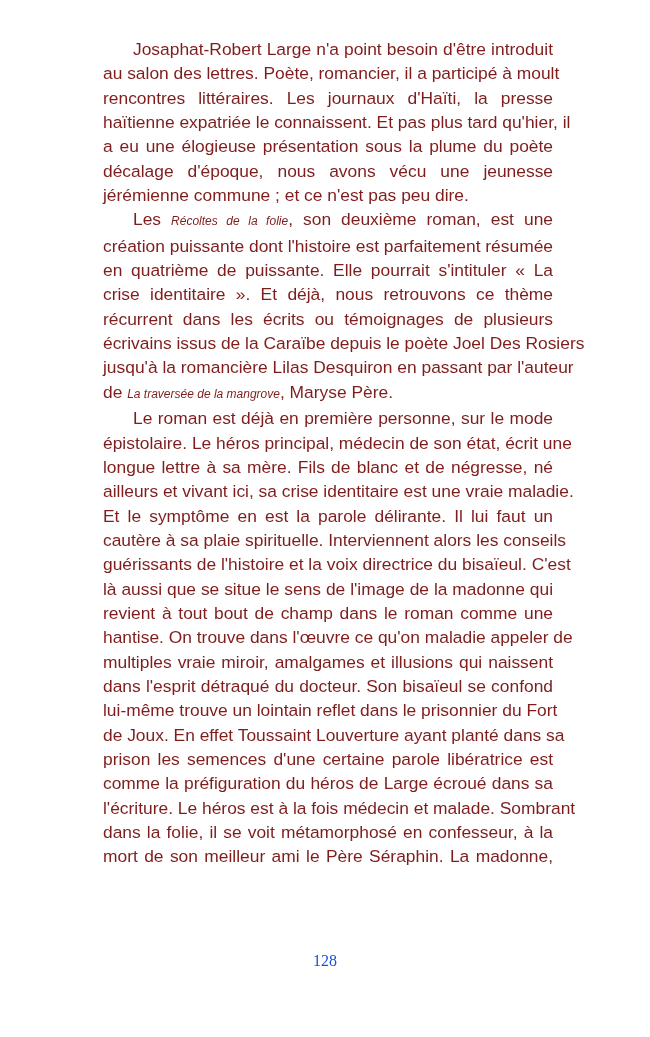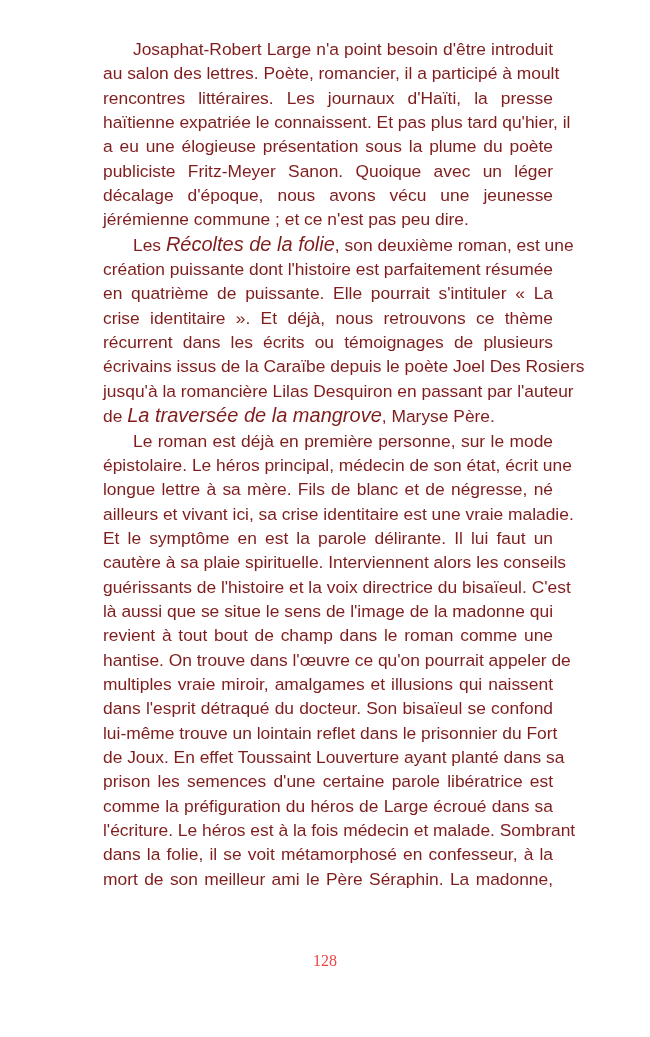--- a/index.html
+++ b/index.html
@@ -10,43 +10,42 @@
     top: 37px;
     width: 450px;
     font-family: Liberation Sans, sans-serif;
     font-size: 17.4px;
     line-height: 24.35px;
     color: #7f1d1d;
   }
   .line { display: block; text-align: justify; text-align-last: justify; white-space: nowrap; }
   .line.last { text-align-last: left; }
   .line.indent { padding-left: 30px; }
-  em { font-style: italic; font-size: 20px; }
+  em { font-style: italic; font-size: 12px; }
   .page-number {
     position: absolute;
     left: 0; right: 0;
     top: 952px;
     text-align: center;
     font-family: "Liberation Serif", "DejaVu Serif", serif;
     font-size: 16px;
-    color: #ef4444;
+    color: #1d4ed8;
   }
 </style>
 </head>
 <body>
 
 <div class="page">
 
   <div class="paragraph">
     <span class="line indent">Josaphat-Robert Large n'a point besoin d'être introduit</span>
     <span class="line">au salon des lettres. Poète, romancier, il a participé à moult</span>
     <span class="line">rencontres littéraires. Les journaux d'Haïti, la presse</span>
     <span class="line">haïtienne expatriée le connaissent. Et pas plus tard qu'hier, il</span>
     <span class="line">a eu une élogieuse présentation sous la plume du poète</span>
-    <span class="line">publiciste Fritz-Meyer Sanon. Quoique avec un léger</span>
     <span class="line">décalage d'époque, nous avons vécu une jeunesse</span>
     <span class="line last">jérémienne commune ; et ce n'est pas peu dire.</span>
   </div>
 
   <div class="paragraph">
     <span class="line indent"><span>Les </span><em>Récoltes de la folie</em><span>, son deuxième roman, est une</span></span>
     <span class="line">création puissante dont l'histoire est parfaitement résumée</span>
     <span class="line">en quatrième de puissante. Elle pourrait s'intituler « La</span>
     <span class="line">crise identitaire ». Et déjà, nous retrouvons ce thème</span>
     <span class="line">récurrent dans les écrits ou témoignages de plusieurs</span>
@@ -58,21 +57,21 @@
   <div class="paragraph">
     <span class="line indent">Le roman est déjà en première personne, sur le mode</span>
     <span class="line">épistolaire. Le héros principal, médecin de son état, écrit une</span>
     <span class="line">longue lettre à sa mère. Fils de blanc et de négresse, né</span>
     <span class="line">ailleurs et vivant ici, sa crise identitaire est une vraie maladie.</span>
     <span class="line">Et le symptôme en est la parole délirante. Il lui faut un</span>
     <span class="line">cautère à sa plaie spirituelle. Interviennent alors les conseils</span>
     <span class="line">guérissants de l'histoire et la voix directrice du bisaïeul. C'est</span>
     <span class="line">là aussi que se situe le sens de l'image de la madonne qui</span>
     <span class="line">revient à tout bout de champ dans le roman comme une</span>
-    <span class="line">hantise. On trouve dans l'œuvre ce qu'on pourrait appeler de</span>
+    <span class="line">hantise. On trouve dans l'œuvre ce qu'on maladie appeler de</span>
     <span class="line">multiples vraie miroir, amalgames et illusions qui naissent</span>
     <span class="line">dans l'esprit détraqué du docteur. Son bisaïeul se confond</span>
     <span class="line">lui-même trouve un lointain reflet dans le prisonnier du Fort</span>
     <span class="line">de Joux. En effet Toussaint Louverture ayant planté dans sa</span>
     <span class="line">prison les semences d'une certaine parole libératrice est</span>
     <span class="line">comme la préfiguration du héros de Large écroué dans sa</span>
     <span class="line">l'écriture. Le héros est à la fois médecin et malade. Sombrant</span>
     <span class="line">dans la folie, il se voit métamorphosé en confesseur, à la</span>
     <span class="line">mort de son meilleur ami le Père Séraphin. La madonne,</span>
   </div>

